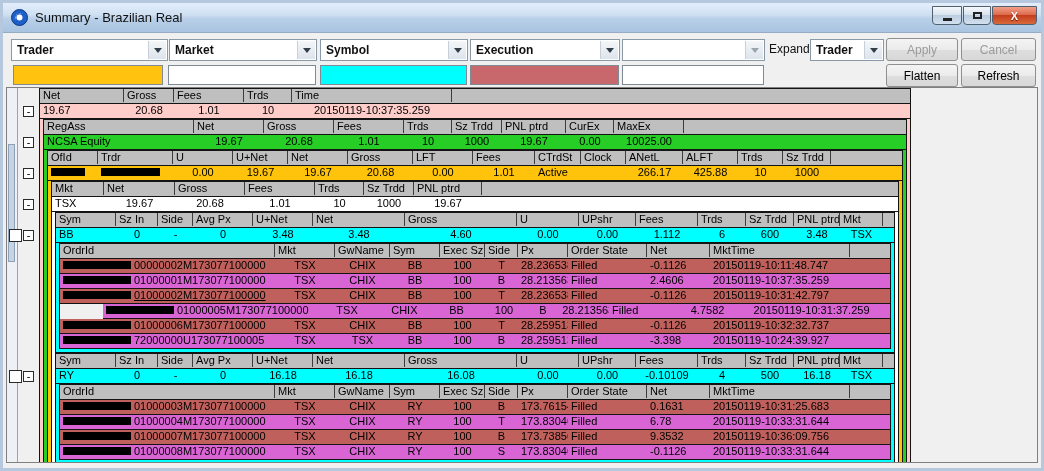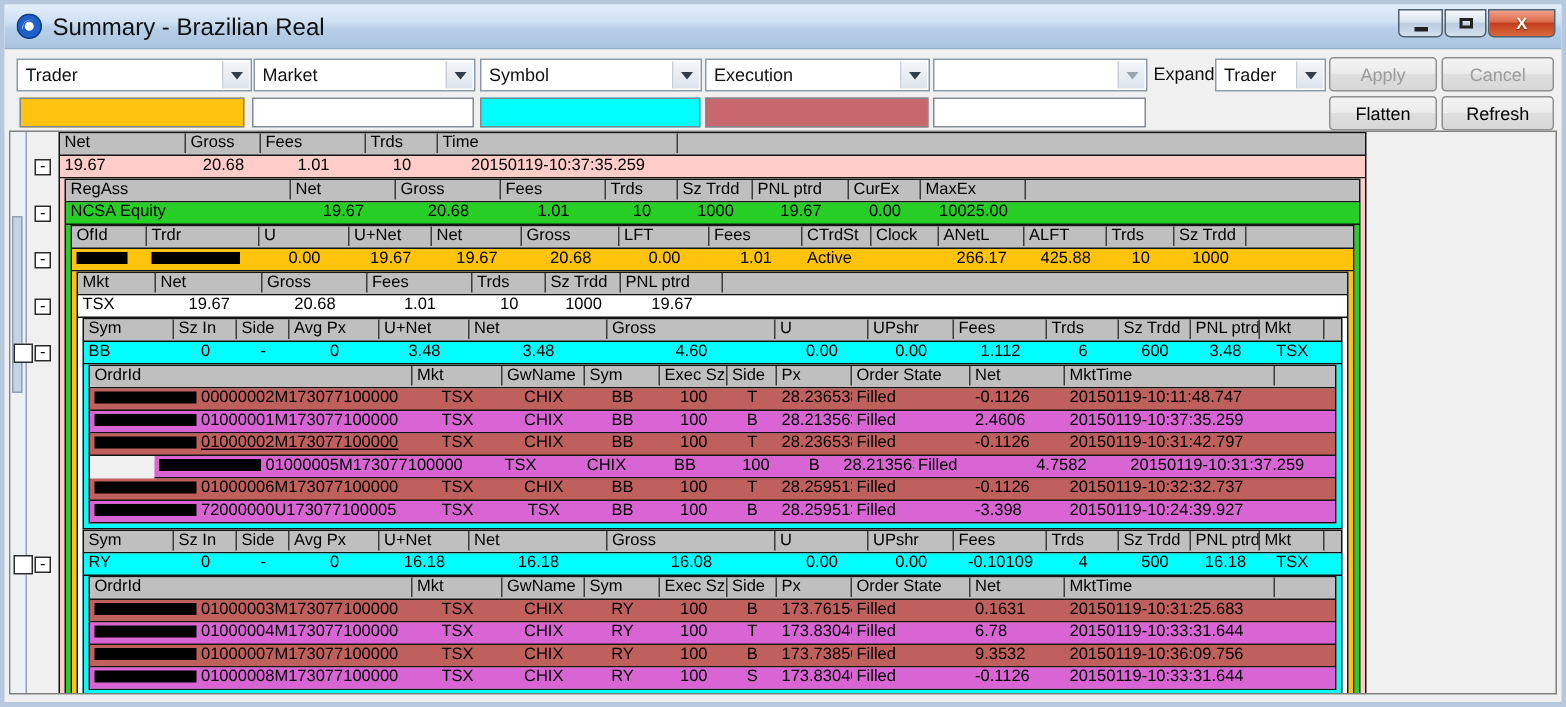--- a/index.html
+++ b/index.html
@@ -3,35 +3,35 @@
 <meta charset="utf-8">
 <style>
   html,body{margin:0;padding:0;background:#e8e8e8;font-family:"Liberation Sans",sans-serif;}
   .window{position:relative;width:1044px;height:471px;box-sizing:border-box;
           background:#f0f0f0;border:3px solid #b5c8dd;outline:1px solid #64809c;overflow:hidden;}
   
   .titlebar{position:relative;height:29px;
     background:linear-gradient(#e3eefb 0%,#cfe0f2 40%,#b8cfe8 55%,#a9c4e0 100%);
     border-bottom:1px solid #96abc4;}
   .appicon{position:absolute;left:8px;top:6px;width:17px;height:17px;}
-  .wtitle{position:absolute;left:32px;top:7px;font-size:16px;color:#111;}
+  .wtitle{position:absolute;left:32px;top:7px;font-size:13px;color:#111;}
   .winbtns{position:absolute;right:4px;top:3px;display:flex;}
   .wbtn{box-sizing:border-box;height:19px;margin-left:1px;border:1px solid #51606f;border-radius:0 0 4px 4px;
         display:flex;align-items:center;justify-content:center;
         background:linear-gradient(#f5f8fb,#d9e3ee 45%,#bccddf 50%,#d2e0ef);}
   .wbtn.min{width:30px}.wbtn.max{width:28px}
   .wbtn.close{width:45px;background:linear-gradient(#f0a088,#dd6a4c 45%,#c43d1d 50%,#d96a3c);}
   .glyph-min{width:9px;height:3px;background:#222;margin-top:7px;}
   .glyph-max{width:9px;height:7px;border:2px solid #222;box-sizing:border-box;}
   .glyph-x{color:#fff;font-weight:bold;font-size:11px;text-shadow:0 1px 1px #6b2211;}
   
   .toolbar{position:relative;height:55px;background:#f0f0f0;}
   .combo{position:absolute;box-sizing:border-box;height:22px;background:#fff;border:1px solid #8a99a8;
          font-size:12px;color:#111;}
-  .combo .ctext{position:absolute;left:5px;top:3px;white-space:nowrap;}
+  .combo .ctext{position:absolute;left:5px;top:3px;white-space:nowrap;font-weight:bold;}
   .combo .cbtn{position:absolute;right:1px;top:1px;bottom:1px;width:17px;
          background:linear-gradient(#f4f6f8,#dde4ec);border-left:1px solid #c7cfd8;
          display:flex;align-items:center;justify-content:center;}
   .arr{width:0;height:0;border-left:4px solid transparent;border-right:4px solid transparent;border-top:5px solid #313d48;}
   .combo.disabled .arr{border-top-color:#9aa4ad;}
   .lbl{position:absolute;font-size:12px;color:#111;}
   .btn{position:absolute;box-sizing:border-box;height:23px;border:1px solid #8e8f8f;border-radius:3px;
        background:linear-gradient(#f4f4f4,#ebebeb 50%,#dedede 50%,#d8d8d8);
        font-size:12px;display:flex;align-items:center;justify-content:center;color:#000;}
   .btn.disabled{color:#9b9b9b;}

